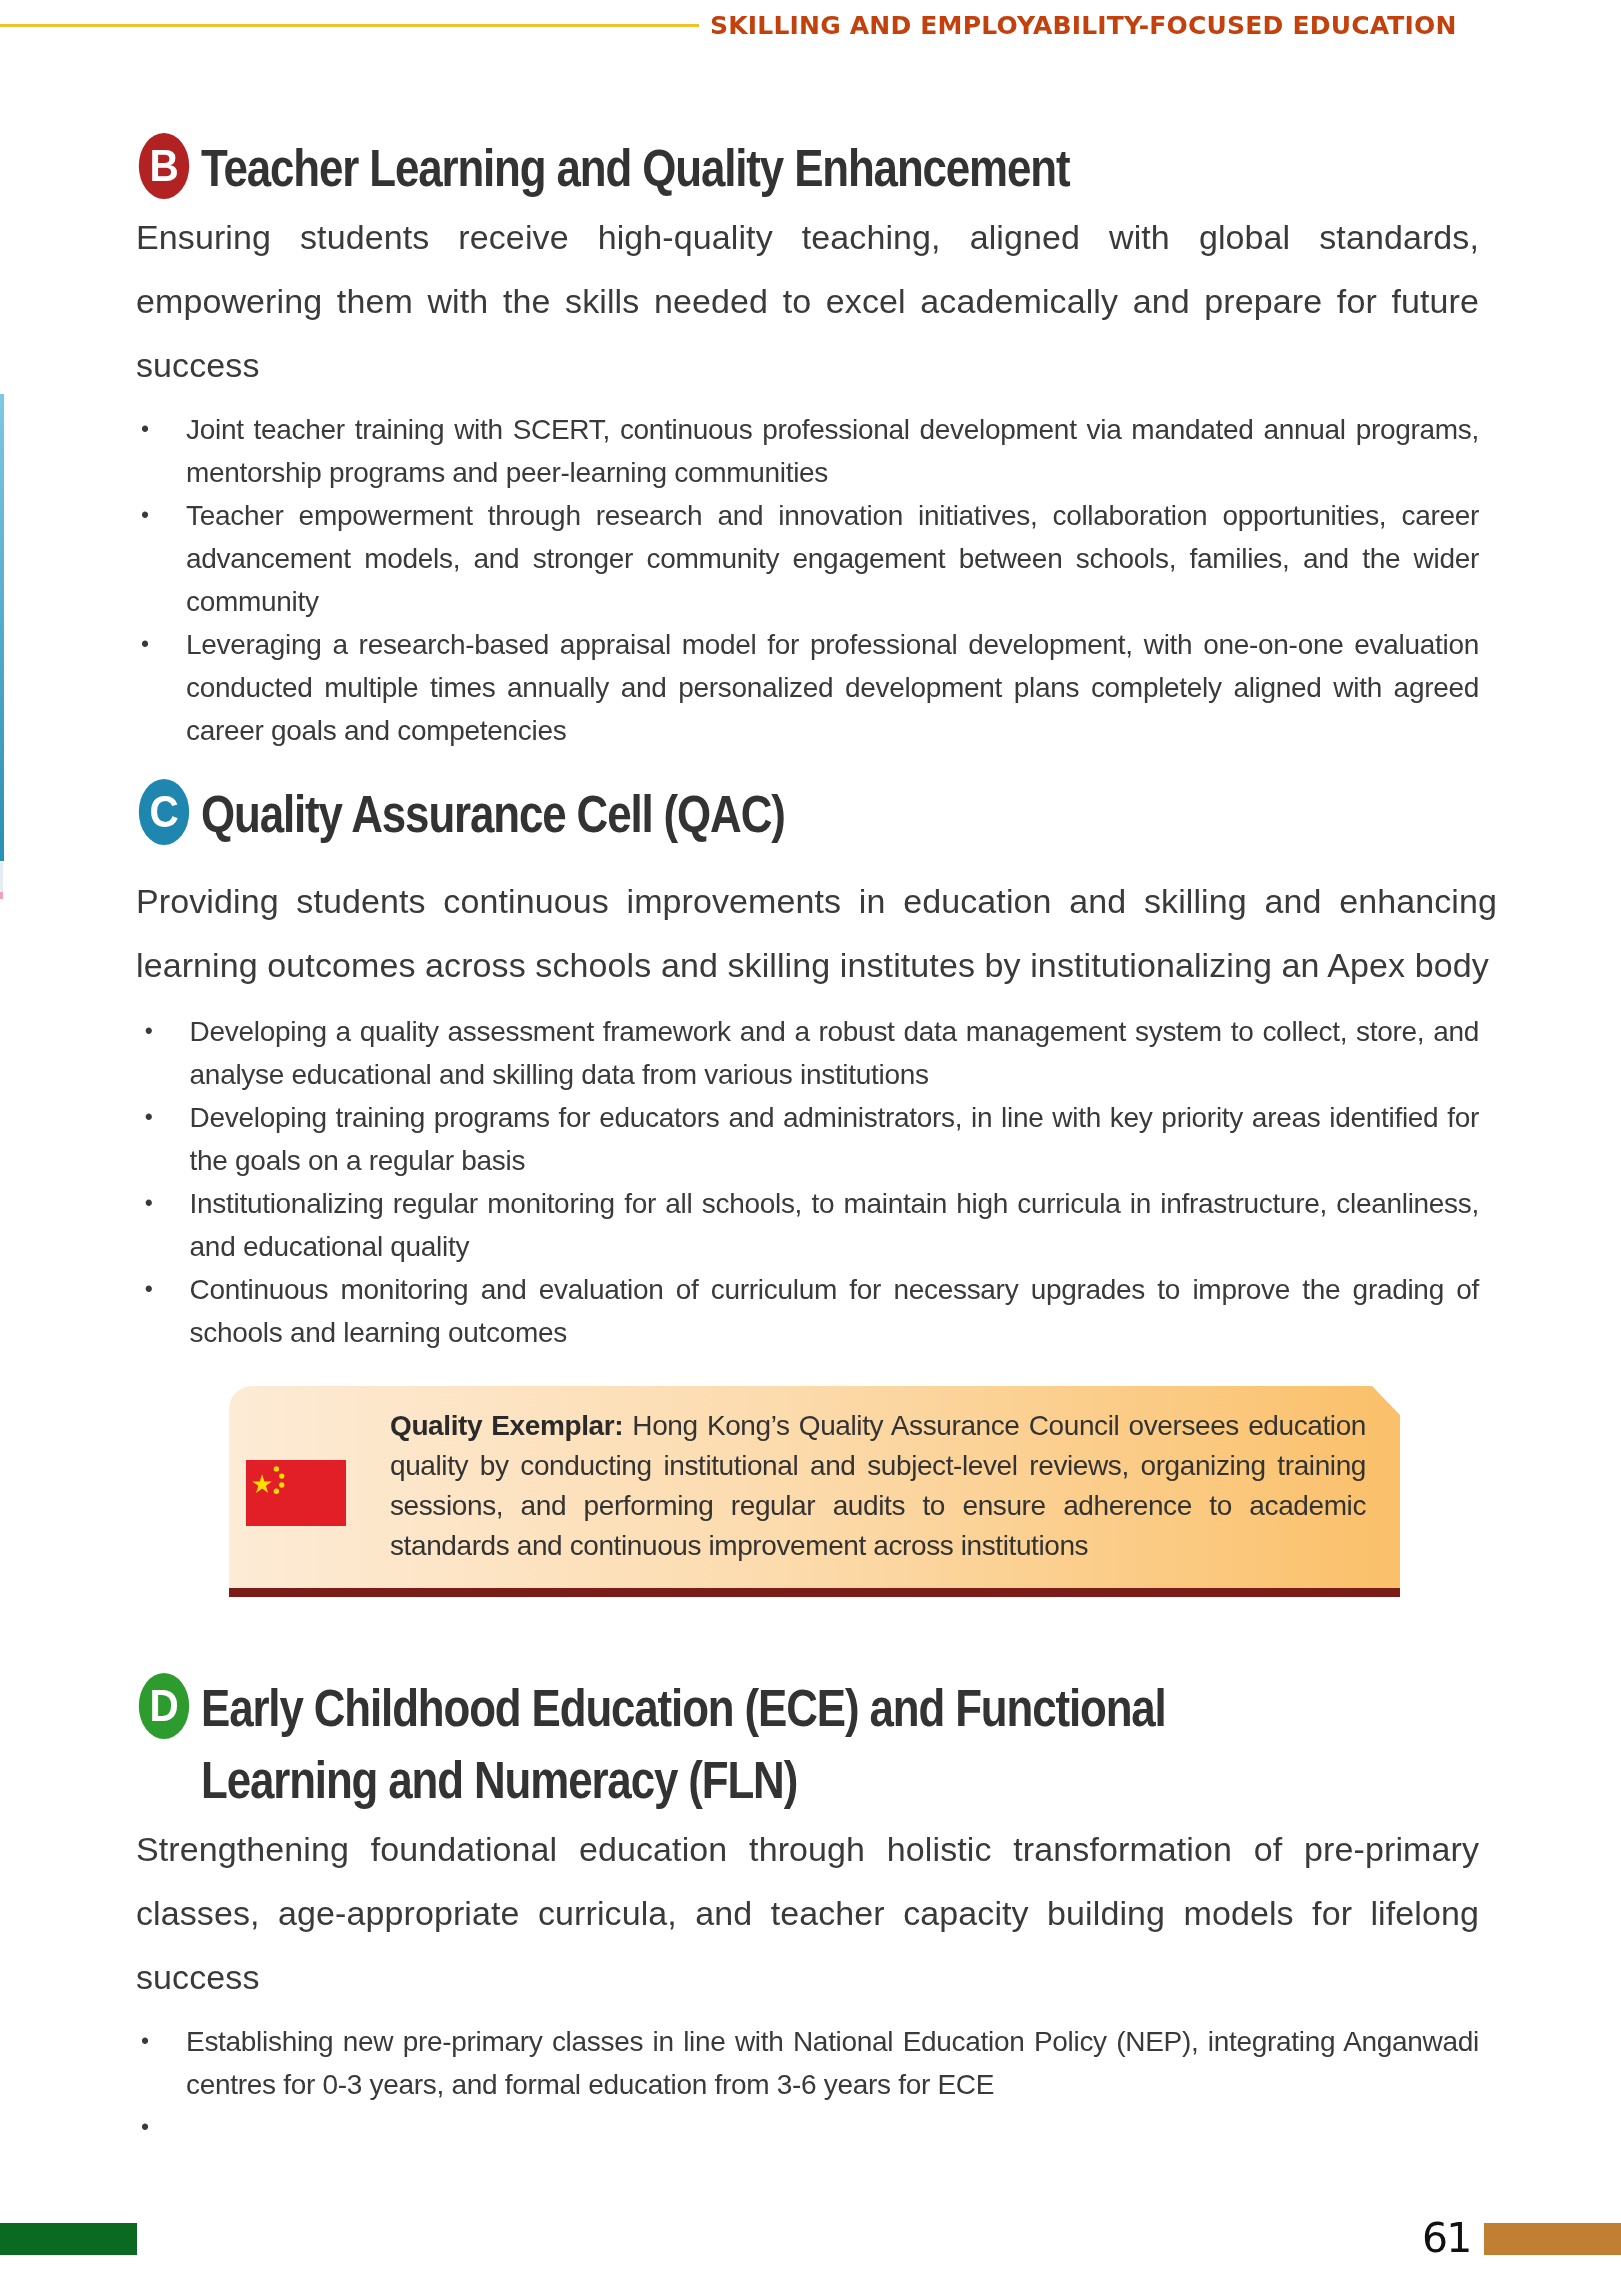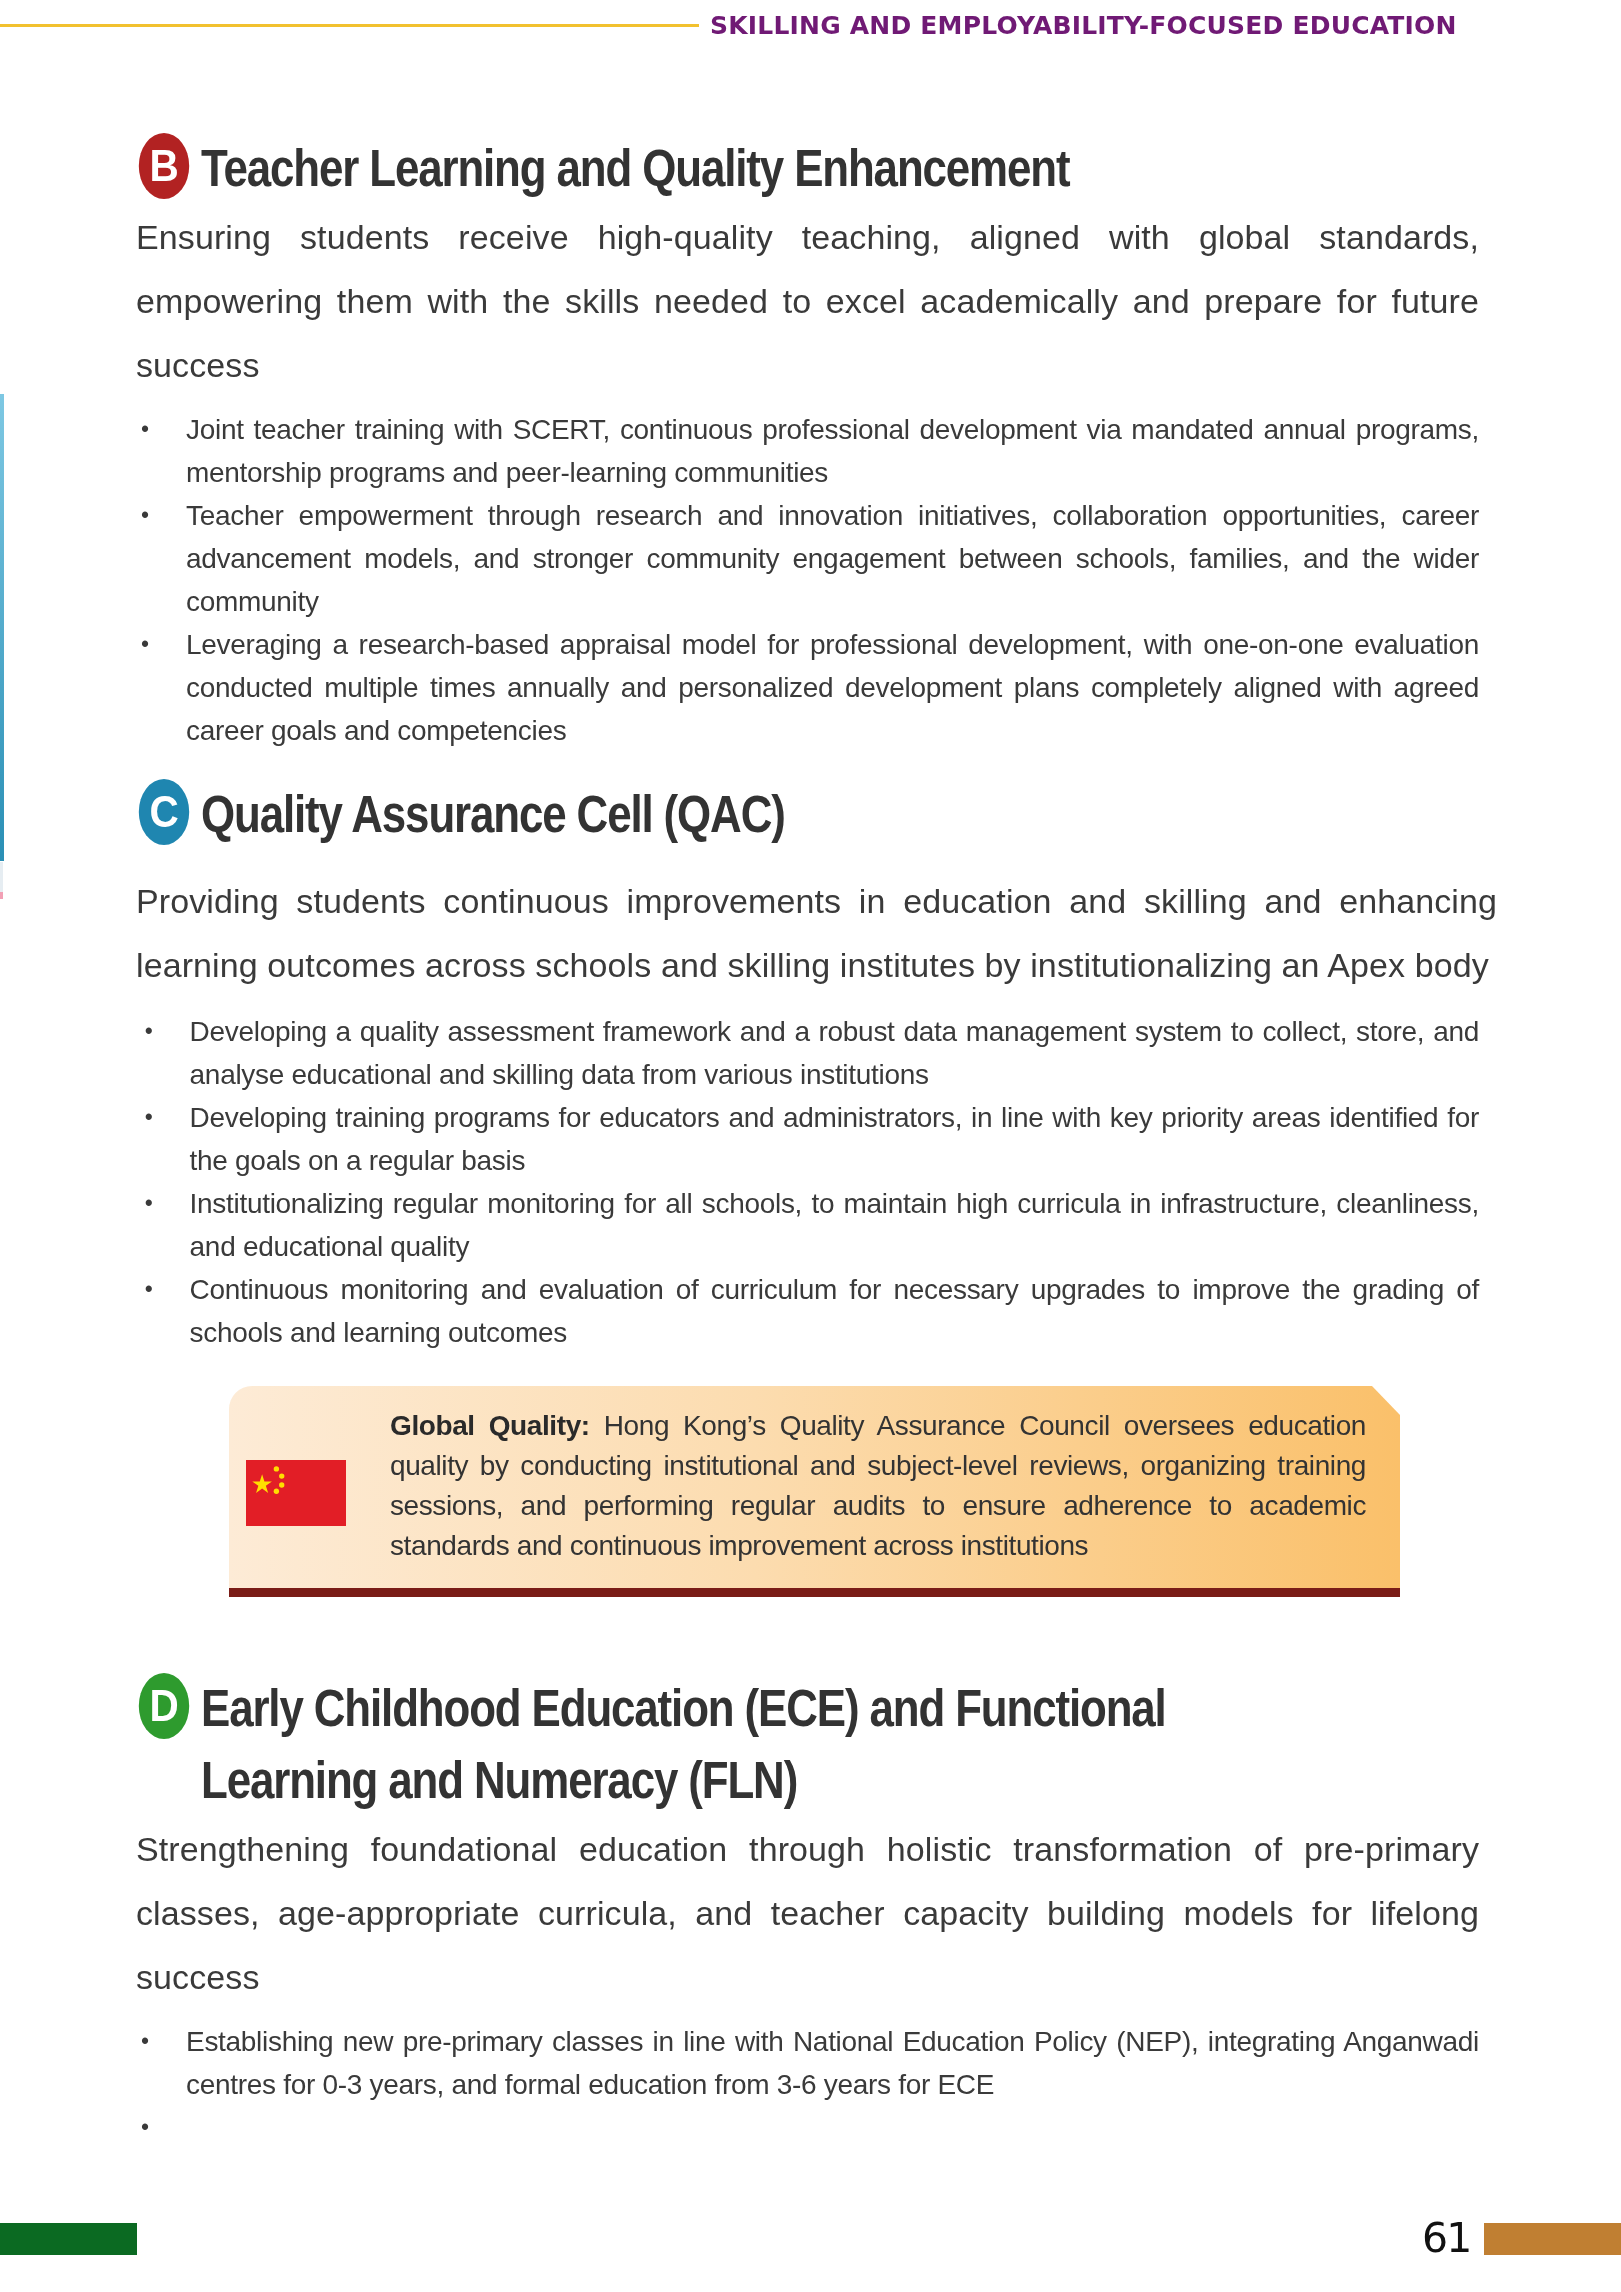--- a/index.html
+++ b/index.html
@@ -1,21 +1,21 @@
 <!DOCTYPE html>
 <html style="font-size:14.3px"><head>
   <meta charset="utf-8">
   <style>
     * { box-sizing: border-box; margin: 0; padding: 0; }
     html, body { width: 1621px; height: 2293px; background: #ffffff; }
     body { position: relative; overflow: hidden; font-family: "Liberation Sans", sans-serif; color: #3a3a3a; }
 
     
     .header-line { position: absolute; left: 0; top: 24px; width: 699px; height: 2.7px; background: #f2c12e; }
-    .header-title { position: absolute; left: 710px; top: 10.7px; font-family: "DejaVu Sans", sans-serif; font-weight: bold; font-size: 25px; letter-spacing: 0.2px; color: #701a75; white-space: nowrap; }
+    .header-title { position: absolute; left: 710px; top: 10.7px; font-family: "DejaVu Sans", sans-serif; font-weight: bold; font-size: 25px; letter-spacing: 0.2px; color: #c2410c; white-space: nowrap; }
 
     
     .edge-bar { position: absolute; left: 0; top: 394px; width: 3.6px; height: 467px; background: linear-gradient(#7ec8e3, #2a8fb5); }
     .edge-light { position: absolute; left: 0; top: 862px; width: 2.7px; height: 30px; background: #e6edf2; }
     .edge-pink { position: absolute; left: 0; top: 892px; width: 2.7px; height: 7.2px; background: #f2a0b5; }
 
     
     .section { position: absolute; left: 136px; width: 1343px; }
     .sec-head { display: flex; align-items: flex-start; }
     .badge { flex: 0 0 auto; width: 56px; height: 66px; border-radius: 50%; color: #ffffff; font-family: "Liberation Sans", sans-serif; font-weight: bold; font-size: 45px; line-height: 66px; text-align: center; margin-right: 9px; transform: scaleX(0.9); }
@@ -81,21 +81,21 @@
 <div class="callout">
   <div class="flag">
     <svg width="100" height="66" viewBox="0 0 112 74">
       <polygon points="18,16 20.6,24 29,24 22.2,29 24.8,37 18,32 11.2,37 13.8,29 7,24 15.4,24" fill="#ffde00"></polygon>
       <circle cx="34" cy="10" r="3" fill="#ffde00"></circle>
       <circle cx="40" cy="18" r="3" fill="#ffde00"></circle>
       <circle cx="40" cy="28" r="3" fill="#ffde00"></circle>
       <circle cx="34" cy="35" r="3" fill="#ffde00"></circle>
     </svg>
   </div>
-  <p class="callout-text"><b>Global Quality:</b><span> Hong Kong’s Quality Assurance Council oversees education quality by conducting institutional and subject-level reviews, organizing training sessions, and performing regular audits to ensure adherence to academic standards and continuous improvement across institutions</span></p>
+  <p class="callout-text"><b>Quality Exemplar:</b><span> Hong Kong’s Quality Assurance Council oversees education quality by conducting institutional and subject-level reviews, organizing training sessions, and performing regular audits to ensure adherence to academic standards and continuous improvement across institutions</span></p>
 </div>
 
 <div class="section" style="top:1673px;">
   <div class="sec-head">
     <div class="badge" style="background:#2e9b2e;">D</div>
     <div class="sec-title" style="width:1379px; transform:scaleX(0.86);">Early Childhood Education (ECE) and Functional Learning and Numeracy (FLN)</div>
   </div>
   <p class="lead" style="">Strengthening foundational education through holistic transformation of pre-primary classes, age-appropriate curricula, and teacher capacity building models for lifelong success</p>
   <ul class="bullets" style="margin-top:10.7px;">
     <li><span class="dot">•</span><span>Establishing new pre-primary classes in line with National Education Policy (NEP), integrating Anganwadi centres for 0-3 years, and formal education from 3-6 years for ECE</span></li>

